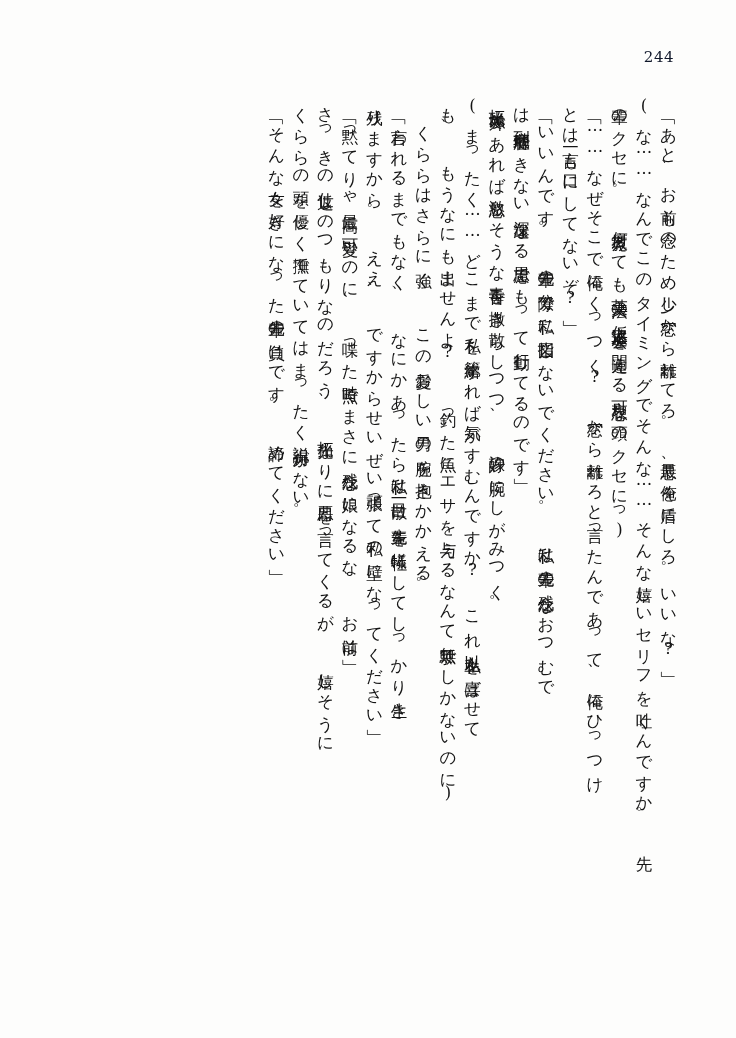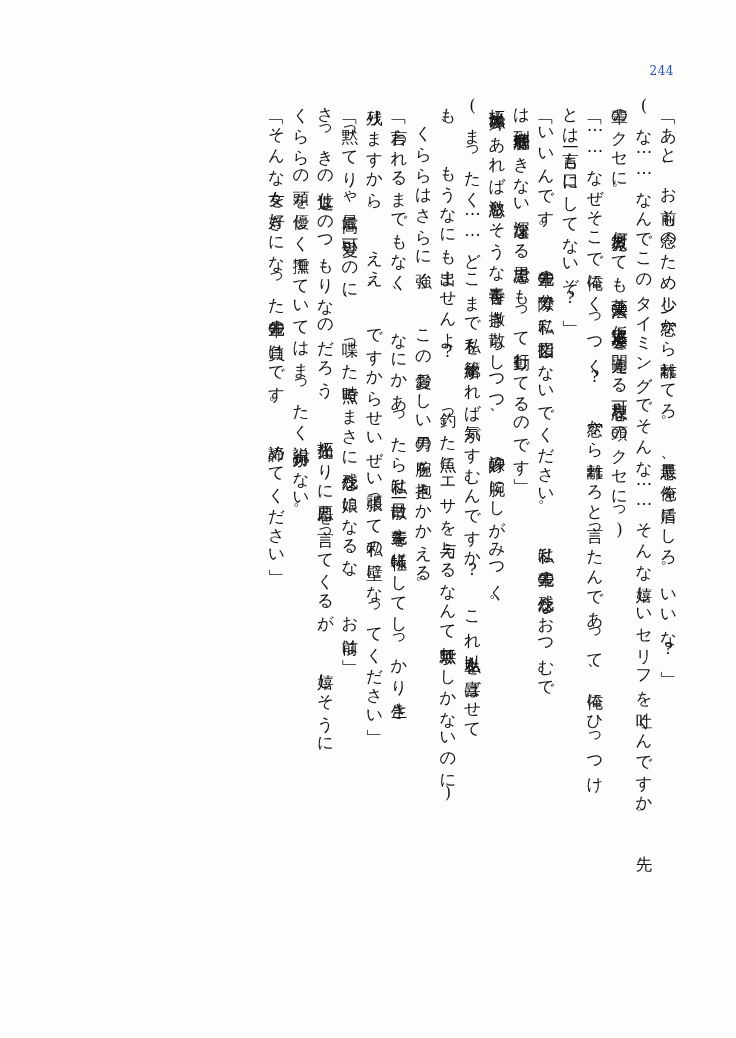--- a/index.html
+++ b/index.html
@@ -15,25 +15,25 @@
     color: #1a1a1a;
   }
   .page {
     position: relative;
     width: 736px;
     height: 1038px;
     background: #fdfdfc;
   }
   .page-number {
     position: absolute;
-    top: 64px;
+    top: 48px;
     right: 62px;
-    font-size: 12px;
+    font-size: 15px;
     letter-spacing: 0.5px;
-    color: #1d4ed8;
+    color: #0f172a;
     font-family: "DejaVu Serif", "Liberation Serif", serif;
   }
   .body-text {
     position: absolute;
     top: 96px;
     left: 108px;
     right: 60px;
     height: 845px;
     display: flex;
     flex-direction: row-reverse;

